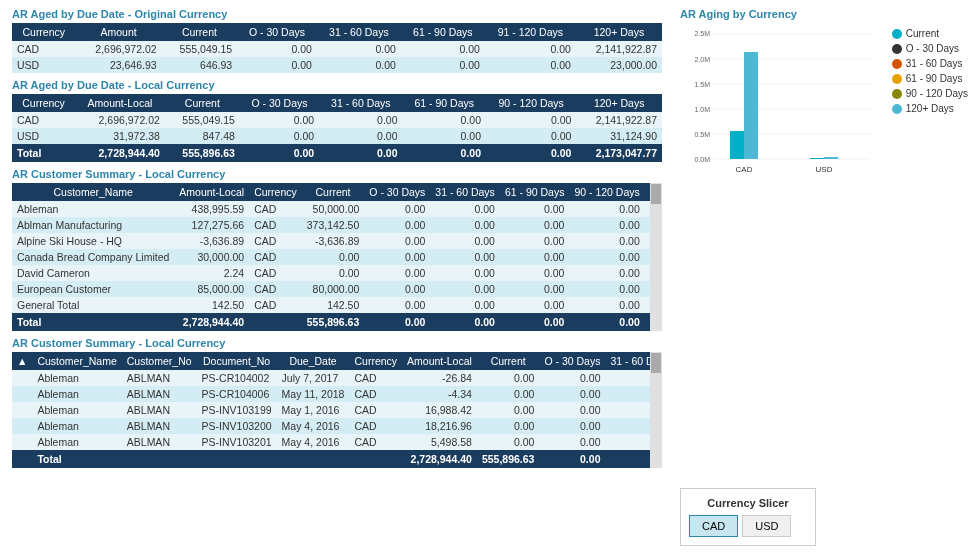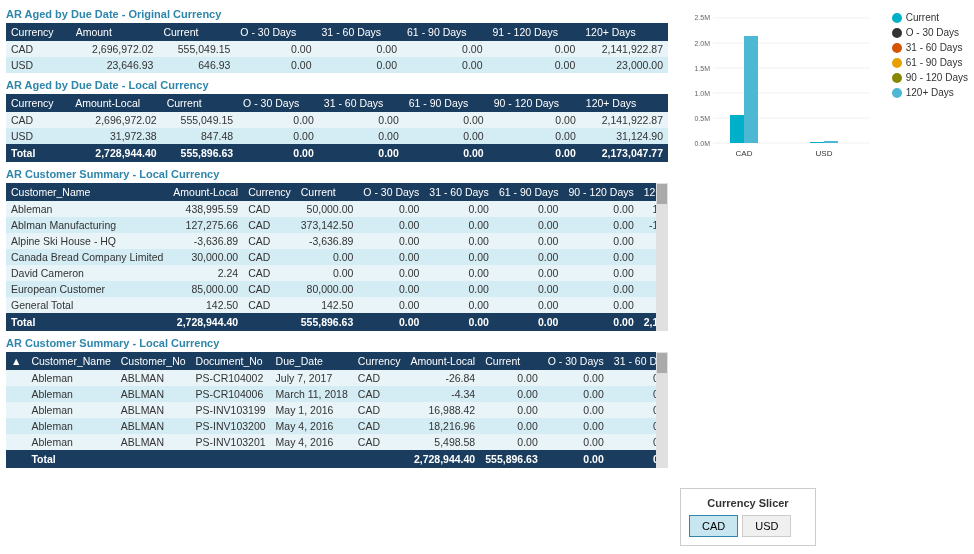--- a/index.html
+++ b/index.html
@@ -14,21 +14,21 @@
     }
 
     .main-container {
       display: flex;
       width: 974px;
       height: 554px;
     }
 
     .left-panel {
       flex: 1;
-      padding: 8px 6px;
+      padding: 8px 12px;
       display: flex;
       flex-direction: column;
       gap: 6px;
       overflow: hidden;
     }
 
     .right-panel {
       width: 300px;
       padding: 8px 6px;
       display: flex;
@@ -49,21 +49,21 @@
       font-size: 10.5px;
     }
 
     thead tr {
       background: #1a3c5e;
       color: #fff;
     }
 
     thead th {
       padding: 3px 5px;
-      text-align: left;
+      text-align: center;
       font-weight: 500;
       white-space: nowrap;
     }
 
     tbody tr {
       background: #e8f4f8;
     }
 
     tbody tr:nth-child(even) {
       background: #d4ecf3;
@@ -441,21 +441,21 @@
                 <td class="td-right">-26.84</td>
                 <td class="td-right">0.00</td>
                 <td class="td-right">0.00</td>
                 <td class="td-right">0.00</td>
               </tr>
               <tr>
                 <td></td>
                 <td>Ableman</td>
                 <td>ABLMAN</td>
                 <td>PS-CR104006</td>
-                <td>March 11, 2018</td>
+                <td>May 11, 2018</td>
                 <td>CAD</td>
                 <td class="td-right">-4.34</td>
                 <td class="td-right">0.00</td>
                 <td class="td-right">0.00</td>
                 <td class="td-right">0.00</td>
               </tr>
               <tr>
                 <td></td>
                 <td>Ableman</td>
                 <td>ABLMAN</td>
@@ -510,20 +510,21 @@
         <div class="scroll-indicator">
           <div class="scroll-thumb"></div>
         </div>
       </div>
     </div>
   </div>
 
   <div class="right-panel">
 
     <div class="chart-section">
+      <div class="chart-title">AR Aging by Currency</div>
       <div class="chart-container">
         <div class="chart-area">
           <svg class="bar-chart-svg" viewBox="0 0 200 160" style="width:200px; height:160px;">
 
             <text x="30" y="12" font-size="7" fill="#666" text-anchor="end">2.5M</text>
             <text x="30" y="38" font-size="7" fill="#666" text-anchor="end">2.0M</text>
             <text x="30" y="63" font-size="7" fill="#666" text-anchor="end">1.5M</text>
             <text x="30" y="88" font-size="7" fill="#666" text-anchor="end">1.0M</text>
             <text x="30" y="113" font-size="7" fill="#666" text-anchor="end">0.5M</text>
             <text x="30" y="138" font-size="7" fill="#666" text-anchor="end">0.0M</text>

